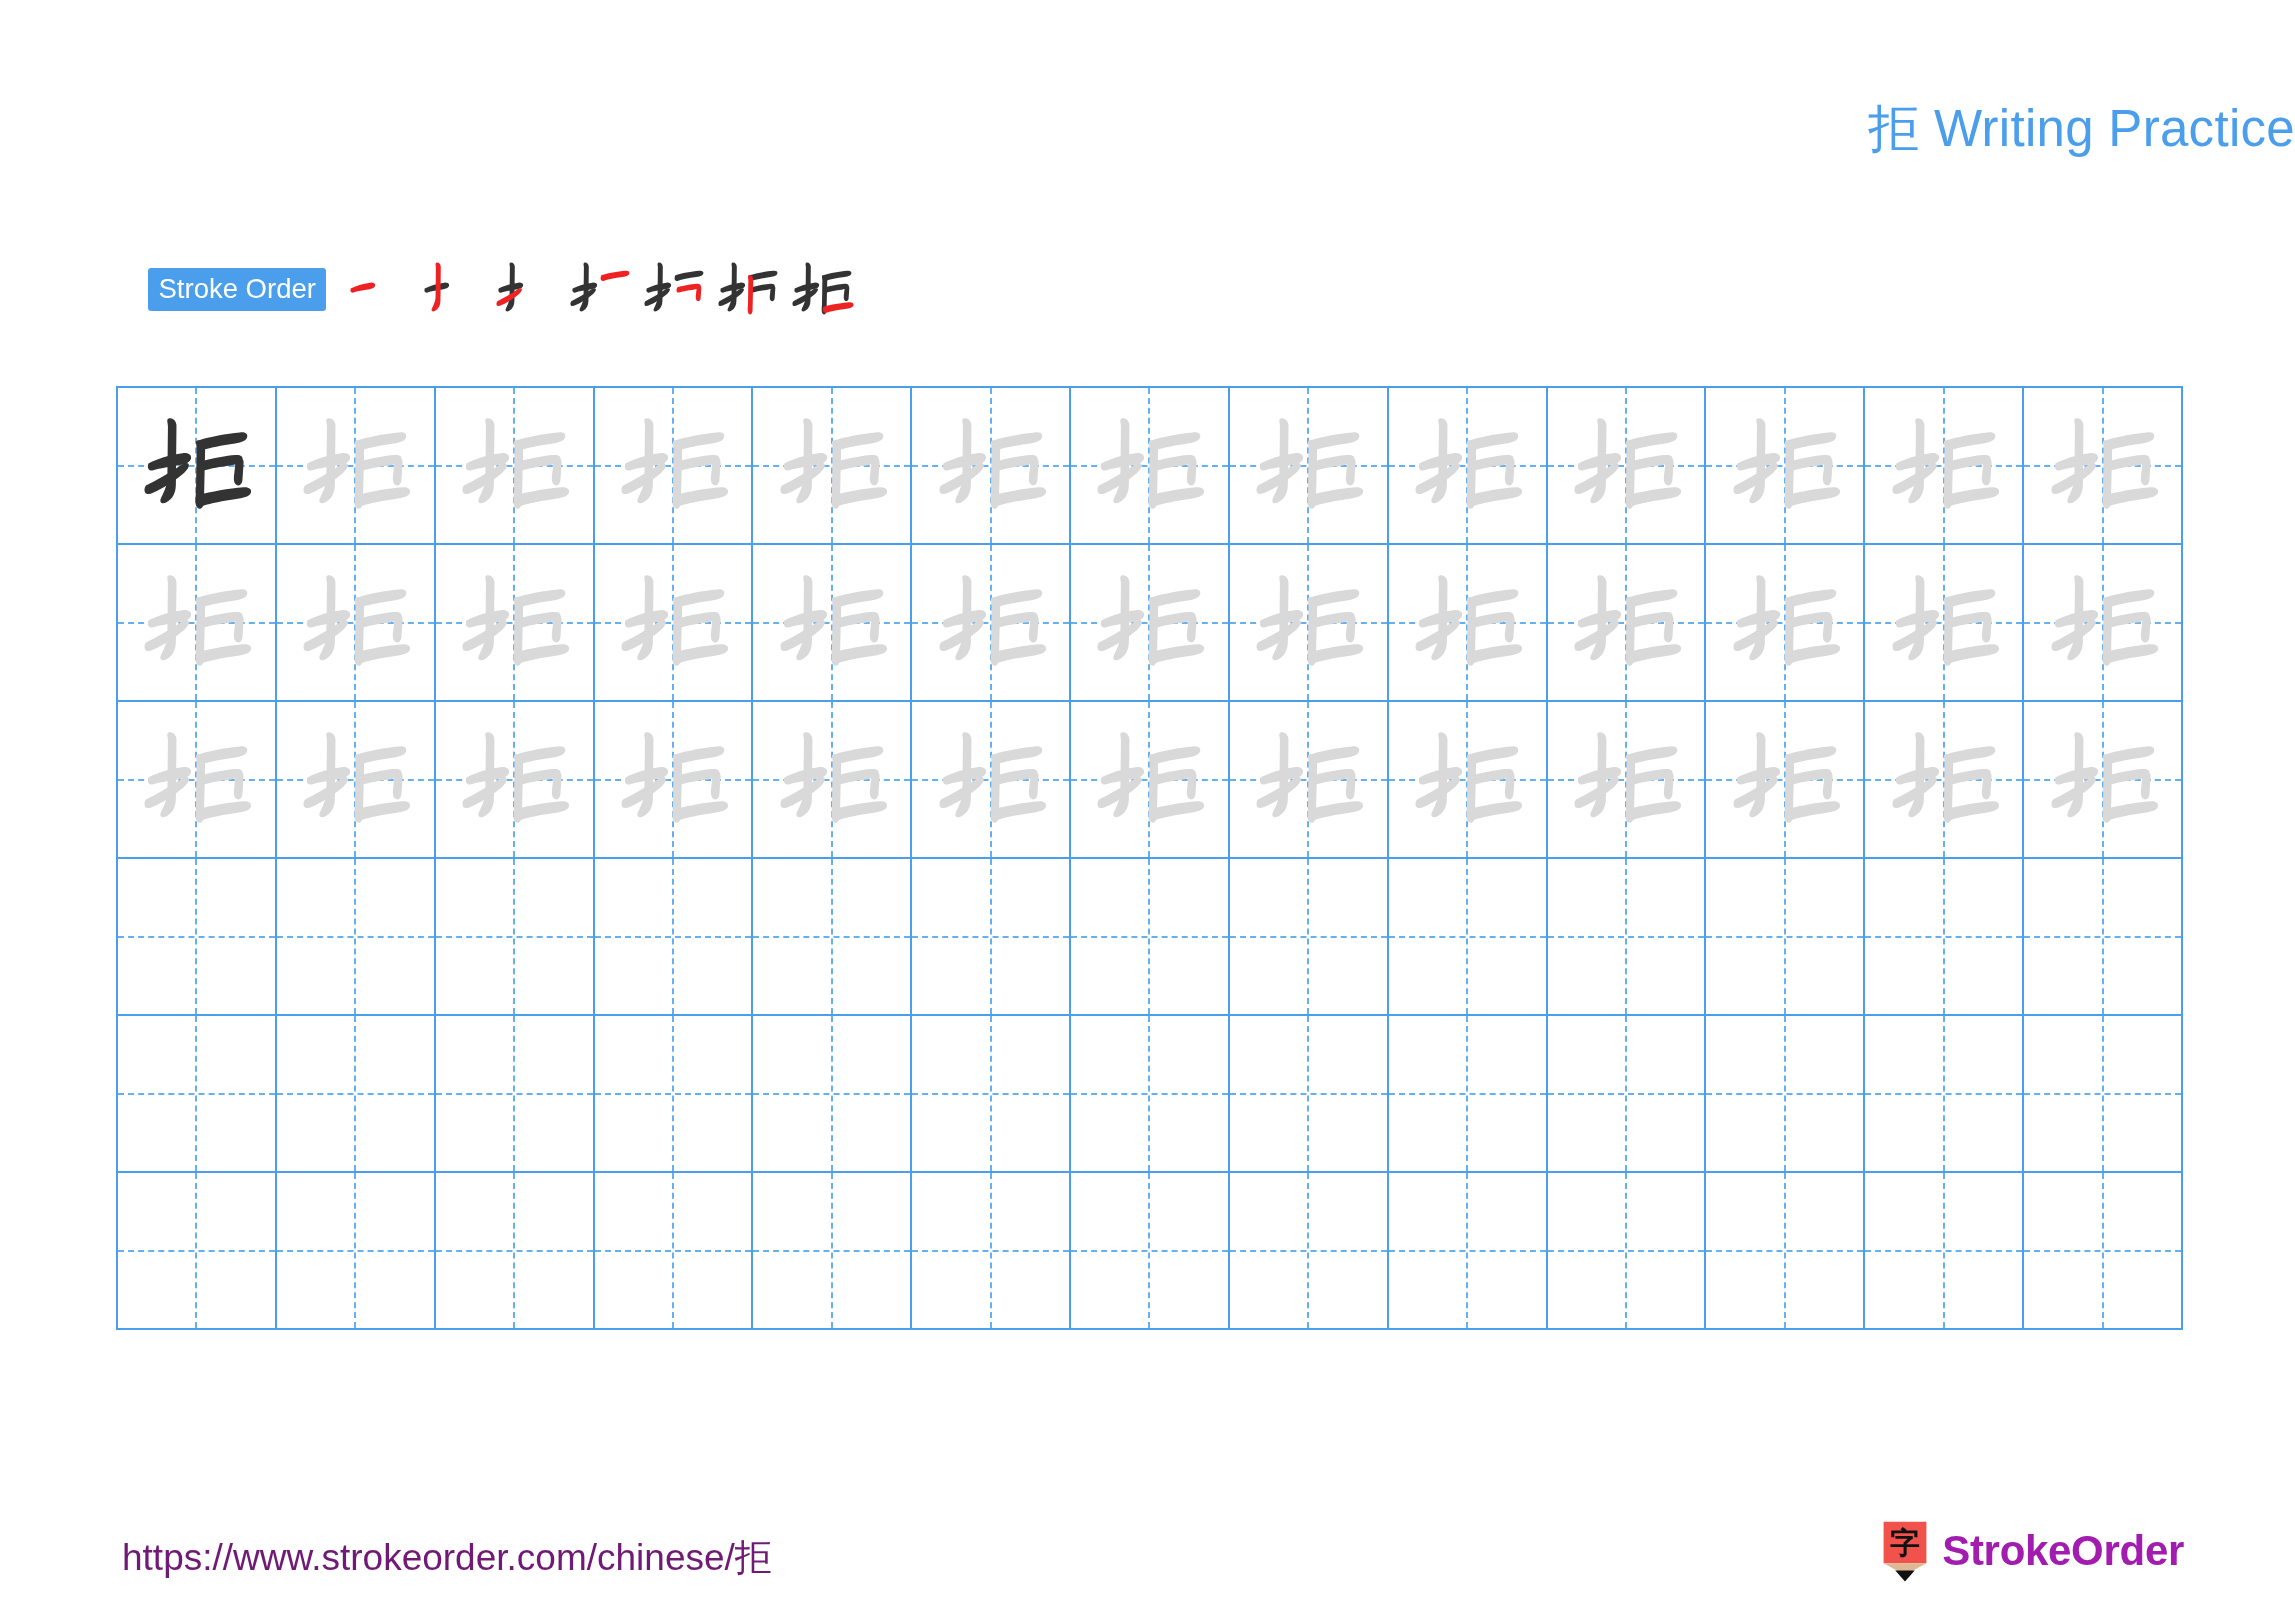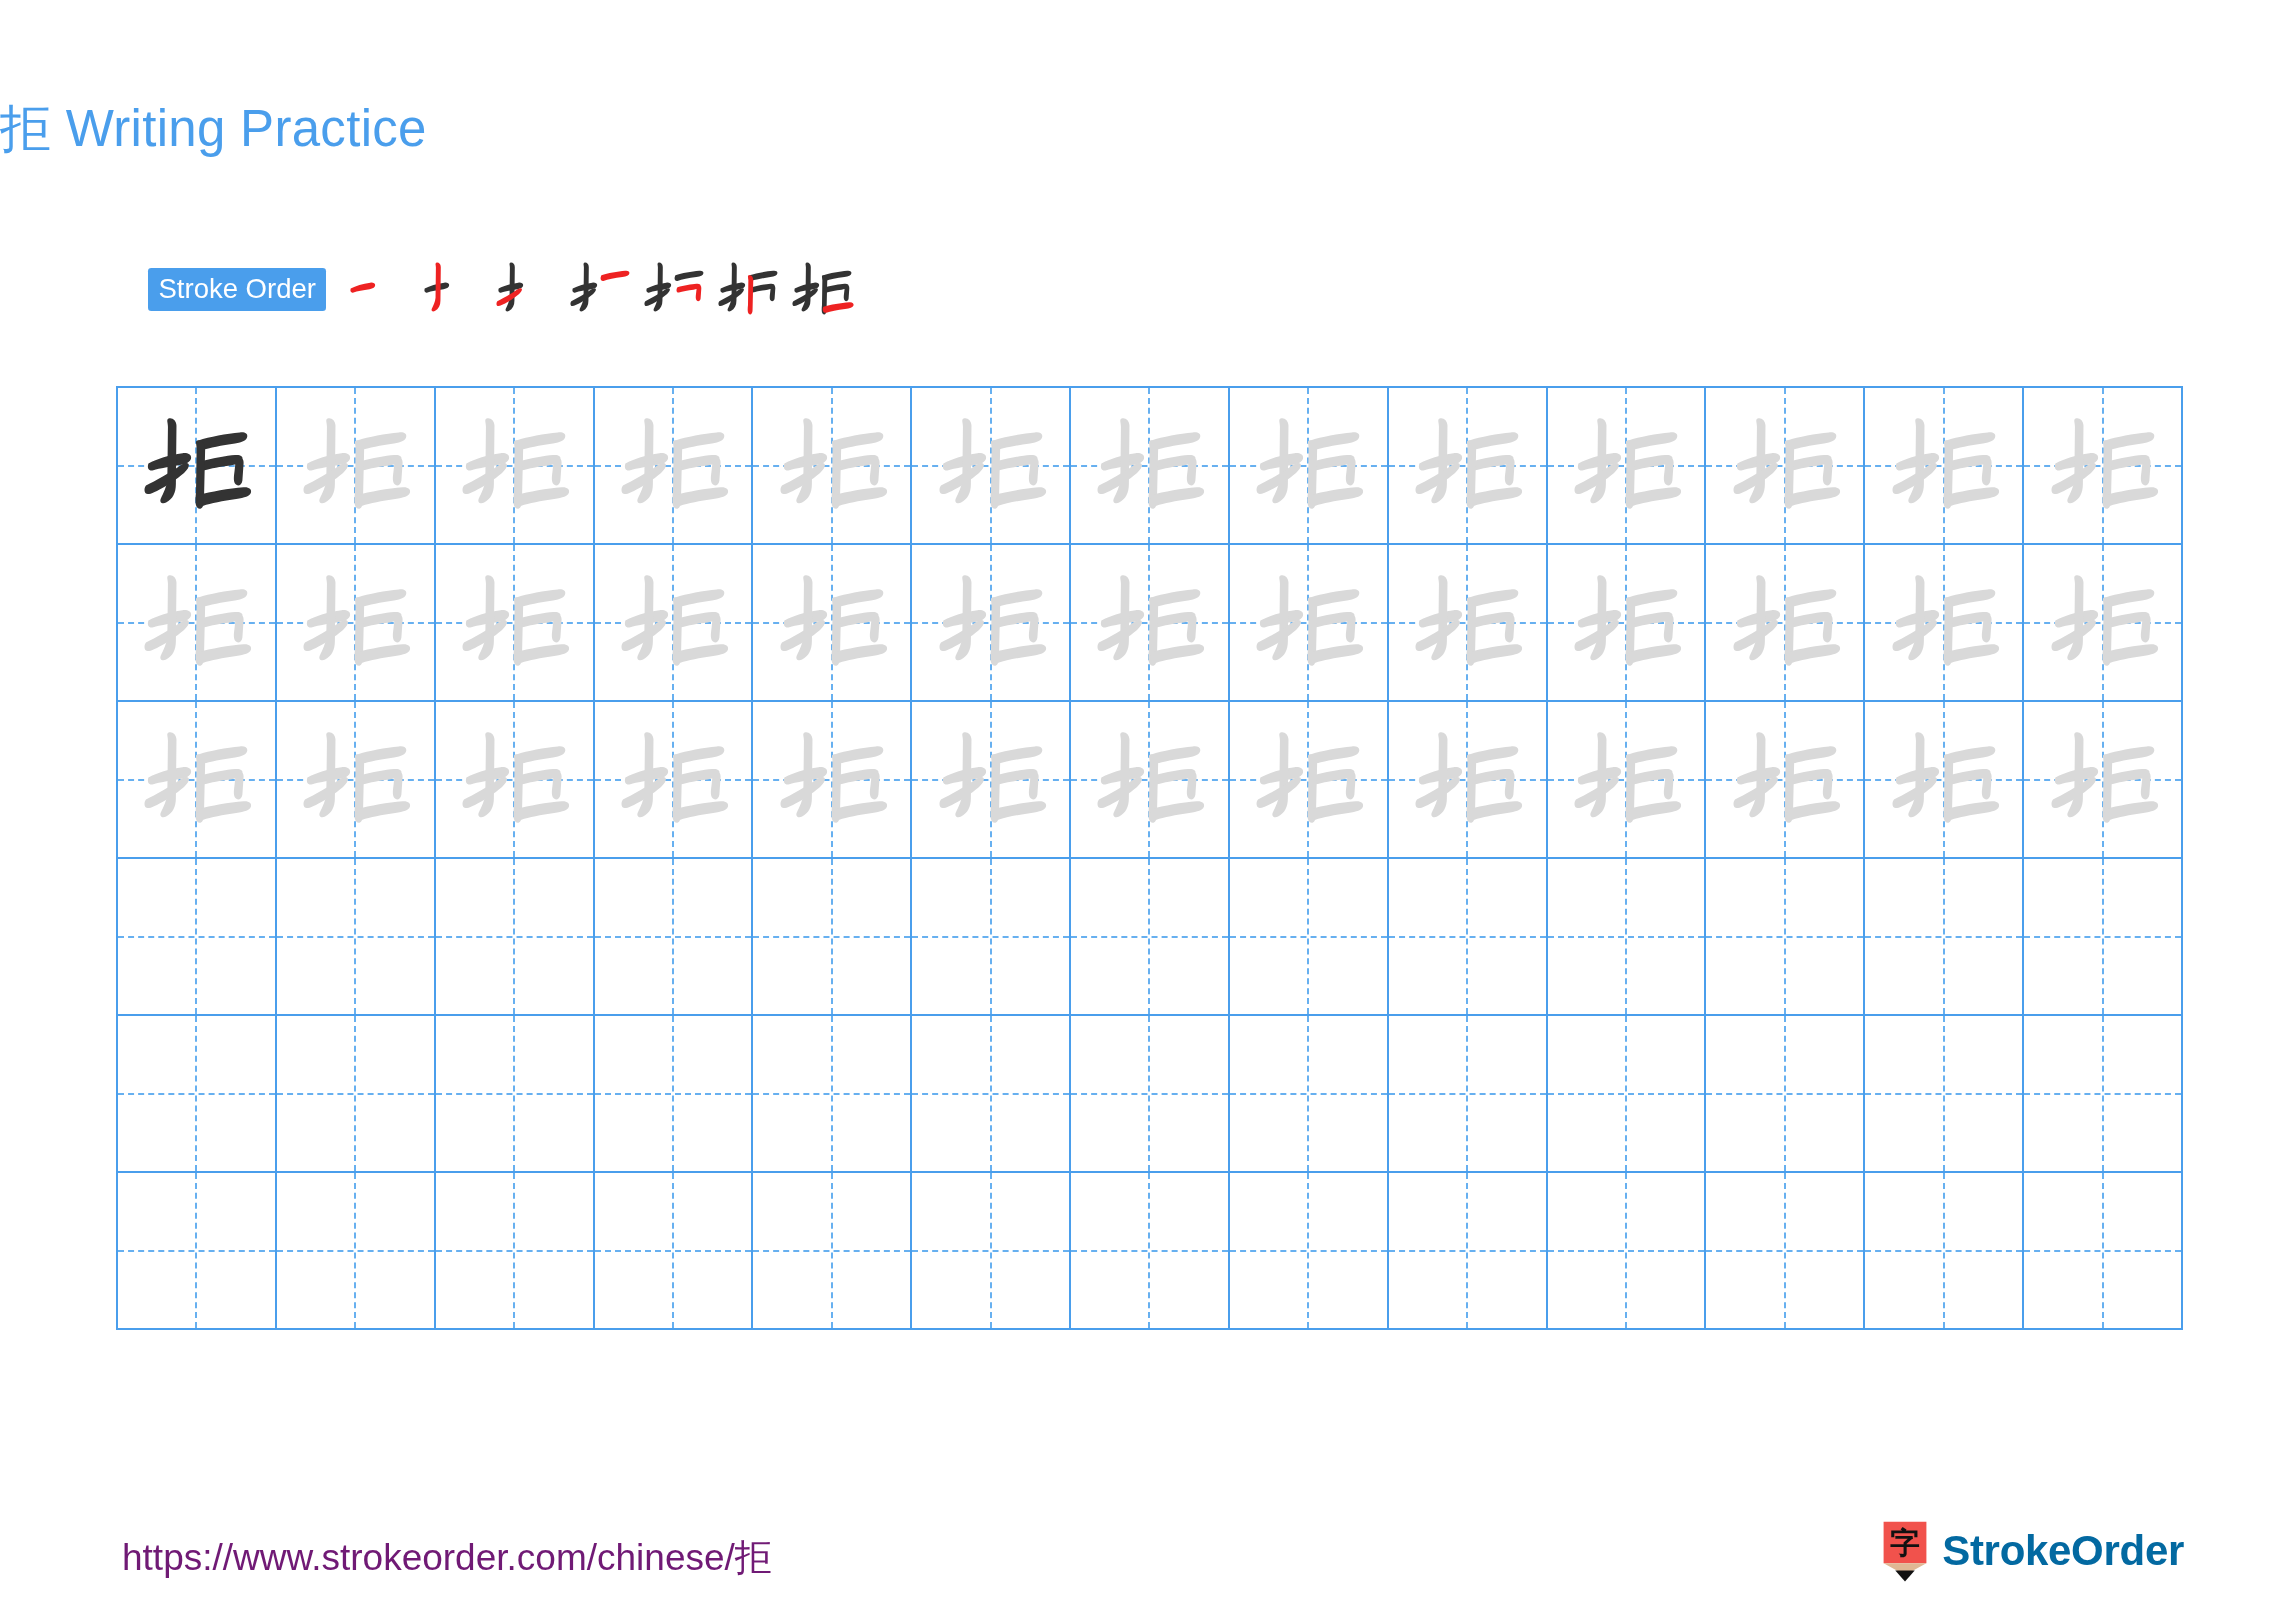--- a/index.html
+++ b/index.html
@@ -18,21 +18,21 @@
     height: 1622px;
     background: #ffffff;
   }
 
   
   .title {
     position: absolute;
     top: 103px;
     left: 0;
     width: 2295px;
-    text-align: left;
+    text-align: right;
     font-size: 51px;
     line-height: 1;
     color: #4a9eec;
     font-weight: 400;
     letter-spacing: 0.3px;
     white-space: nowrap;
   }
 
   
   .stroke-order-row {
@@ -157,21 +157,21 @@
     width: 48px;
     height: 62px;
     position: relative;
     margin-right: 13px;
   }
 
   .brand-name {
     font-size: 42px;
     line-height: 1;
     font-weight: bold;
-    color: #0369a1;
+    color: #a21caf;
     white-space: nowrap;
     letter-spacing: -0.3px;
   }
 </style>
 </head>
 <body>
 
 <svg width="0" height="0" style="position:absolute" aria-hidden="true">
   <defs>
 

